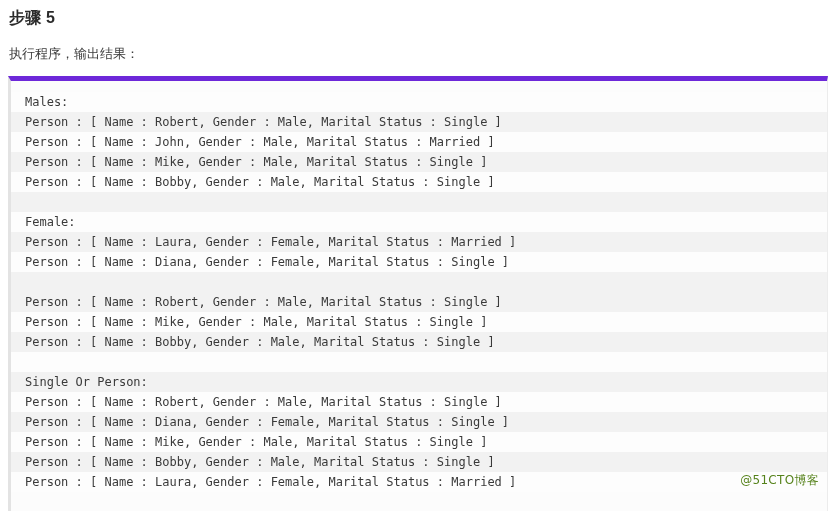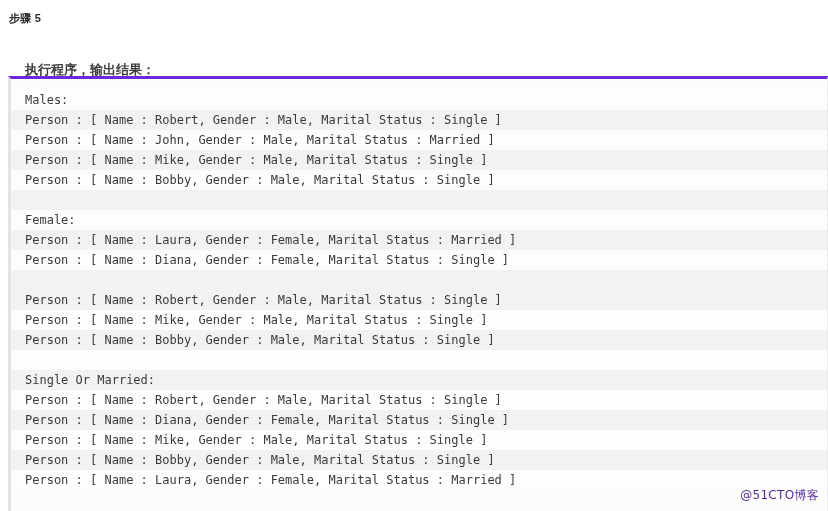--- a/index.html
+++ b/index.html
@@ -16,44 +16,44 @@
     color: #333333;
   }
 
   
   .article {
     padding: 0;
   }
   .step-title {
     margin: 0;
     padding: 7px 0 0 9px;
-    font-size: 11px;
+    font-size: 16px;
     font-weight: bold;
     color: #2b2b2b;
     letter-spacing: 0.2px;
     line-height: 22px;
   }
   .intro-paragraph {
-    margin: 16px;
+    margin: 0;
     padding: 15px 0 0 9px;
     font-size: 13px;
-    font-weight: bold;
+    font-weight: normal;
     color: #3d3d3d;
     line-height: 20px;
   }
 
   
   .code-block {
     position: absolute;
     left: 8px;
     top: 76px;
     width: 820px;
     height: 435px;
     background: #fcfcfc;
-    border-top: 3px solid #6d28d9;
+    border-top: 5px solid #6d28d9;
     border-left: 3px solid #e3e3e3;
     border-right: 1px solid #ececec;
     box-sizing: border-box;
     overflow: hidden;
   }
   .code-lines {
     margin: 0;
     padding: 11px 0 0 0;
     list-style: none;
   }
@@ -72,24 +72,24 @@
     background: #f2f2f2;
   }
   .code-line.blank {
     color: transparent;
   }
 
   
   .watermark {
     position: absolute;
     right: 9px;
-    bottom: 7px;
+    bottom: 22px;
     font-family: "DejaVu Sans", sans-serif;
     font-size: 12px;
-    color: #4c1d95;
+    color: #4d7c0f;
     letter-spacing: 0.3px;
     opacity: 0.95;
     user-select: none;
   }
 </style>
 </head>
 <body>
 
 <div class="article">
   <h2 class="step-title">步骤 5</h2>
@@ -105,21 +105,21 @@
       <div class="code-line">Person : [ Name : Bobby, Gender : Male, Marital Status : Single ]</div>
       <div class="code-line alt blank">&nbsp;</div>
       <div class="code-line">Female:</div>
       <div class="code-line alt">Person : [ Name : Laura, Gender : Female, Marital Status : Married ]</div>
       <div class="code-line">Person : [ Name : Diana, Gender : Female, Marital Status : Single ]</div>
       <div class="code-line alt blank">&nbsp;</div>
       <div class="code-line alt">Person : [ Name : Robert, Gender : Male, Marital Status : Single ]</div>
       <div class="code-line">Person : [ Name : Mike, Gender : Male, Marital Status : Single ]</div>
       <div class="code-line alt">Person : [ Name : Bobby, Gender : Male, Marital Status : Single ]</div>
       <div class="code-line blank">&nbsp;</div>
-      <div class="code-line alt">Single Or Married:</div>
+      <div class="code-line alt">Single Or Person:</div>
       <div class="code-line">Person : [ Name : Robert, Gender : Male, Marital Status : Single ]</div>
       <div class="code-line alt">Person : [ Name : Diana, Gender : Female, Marital Status : Single ]</div>
       <div class="code-line">Person : [ Name : Mike, Gender : Male, Marital Status : Single ]</div>
       <div class="code-line alt">Person : [ Name : Bobby, Gender : Male, Marital Status : Single ]</div>
       <div class="code-line">Person : [ Name : Laura, Gender : Female, Marital Status : Married ]</div>
     </div>
 </div>
 
 <div class="watermark">@51CTO博客</div>
 

